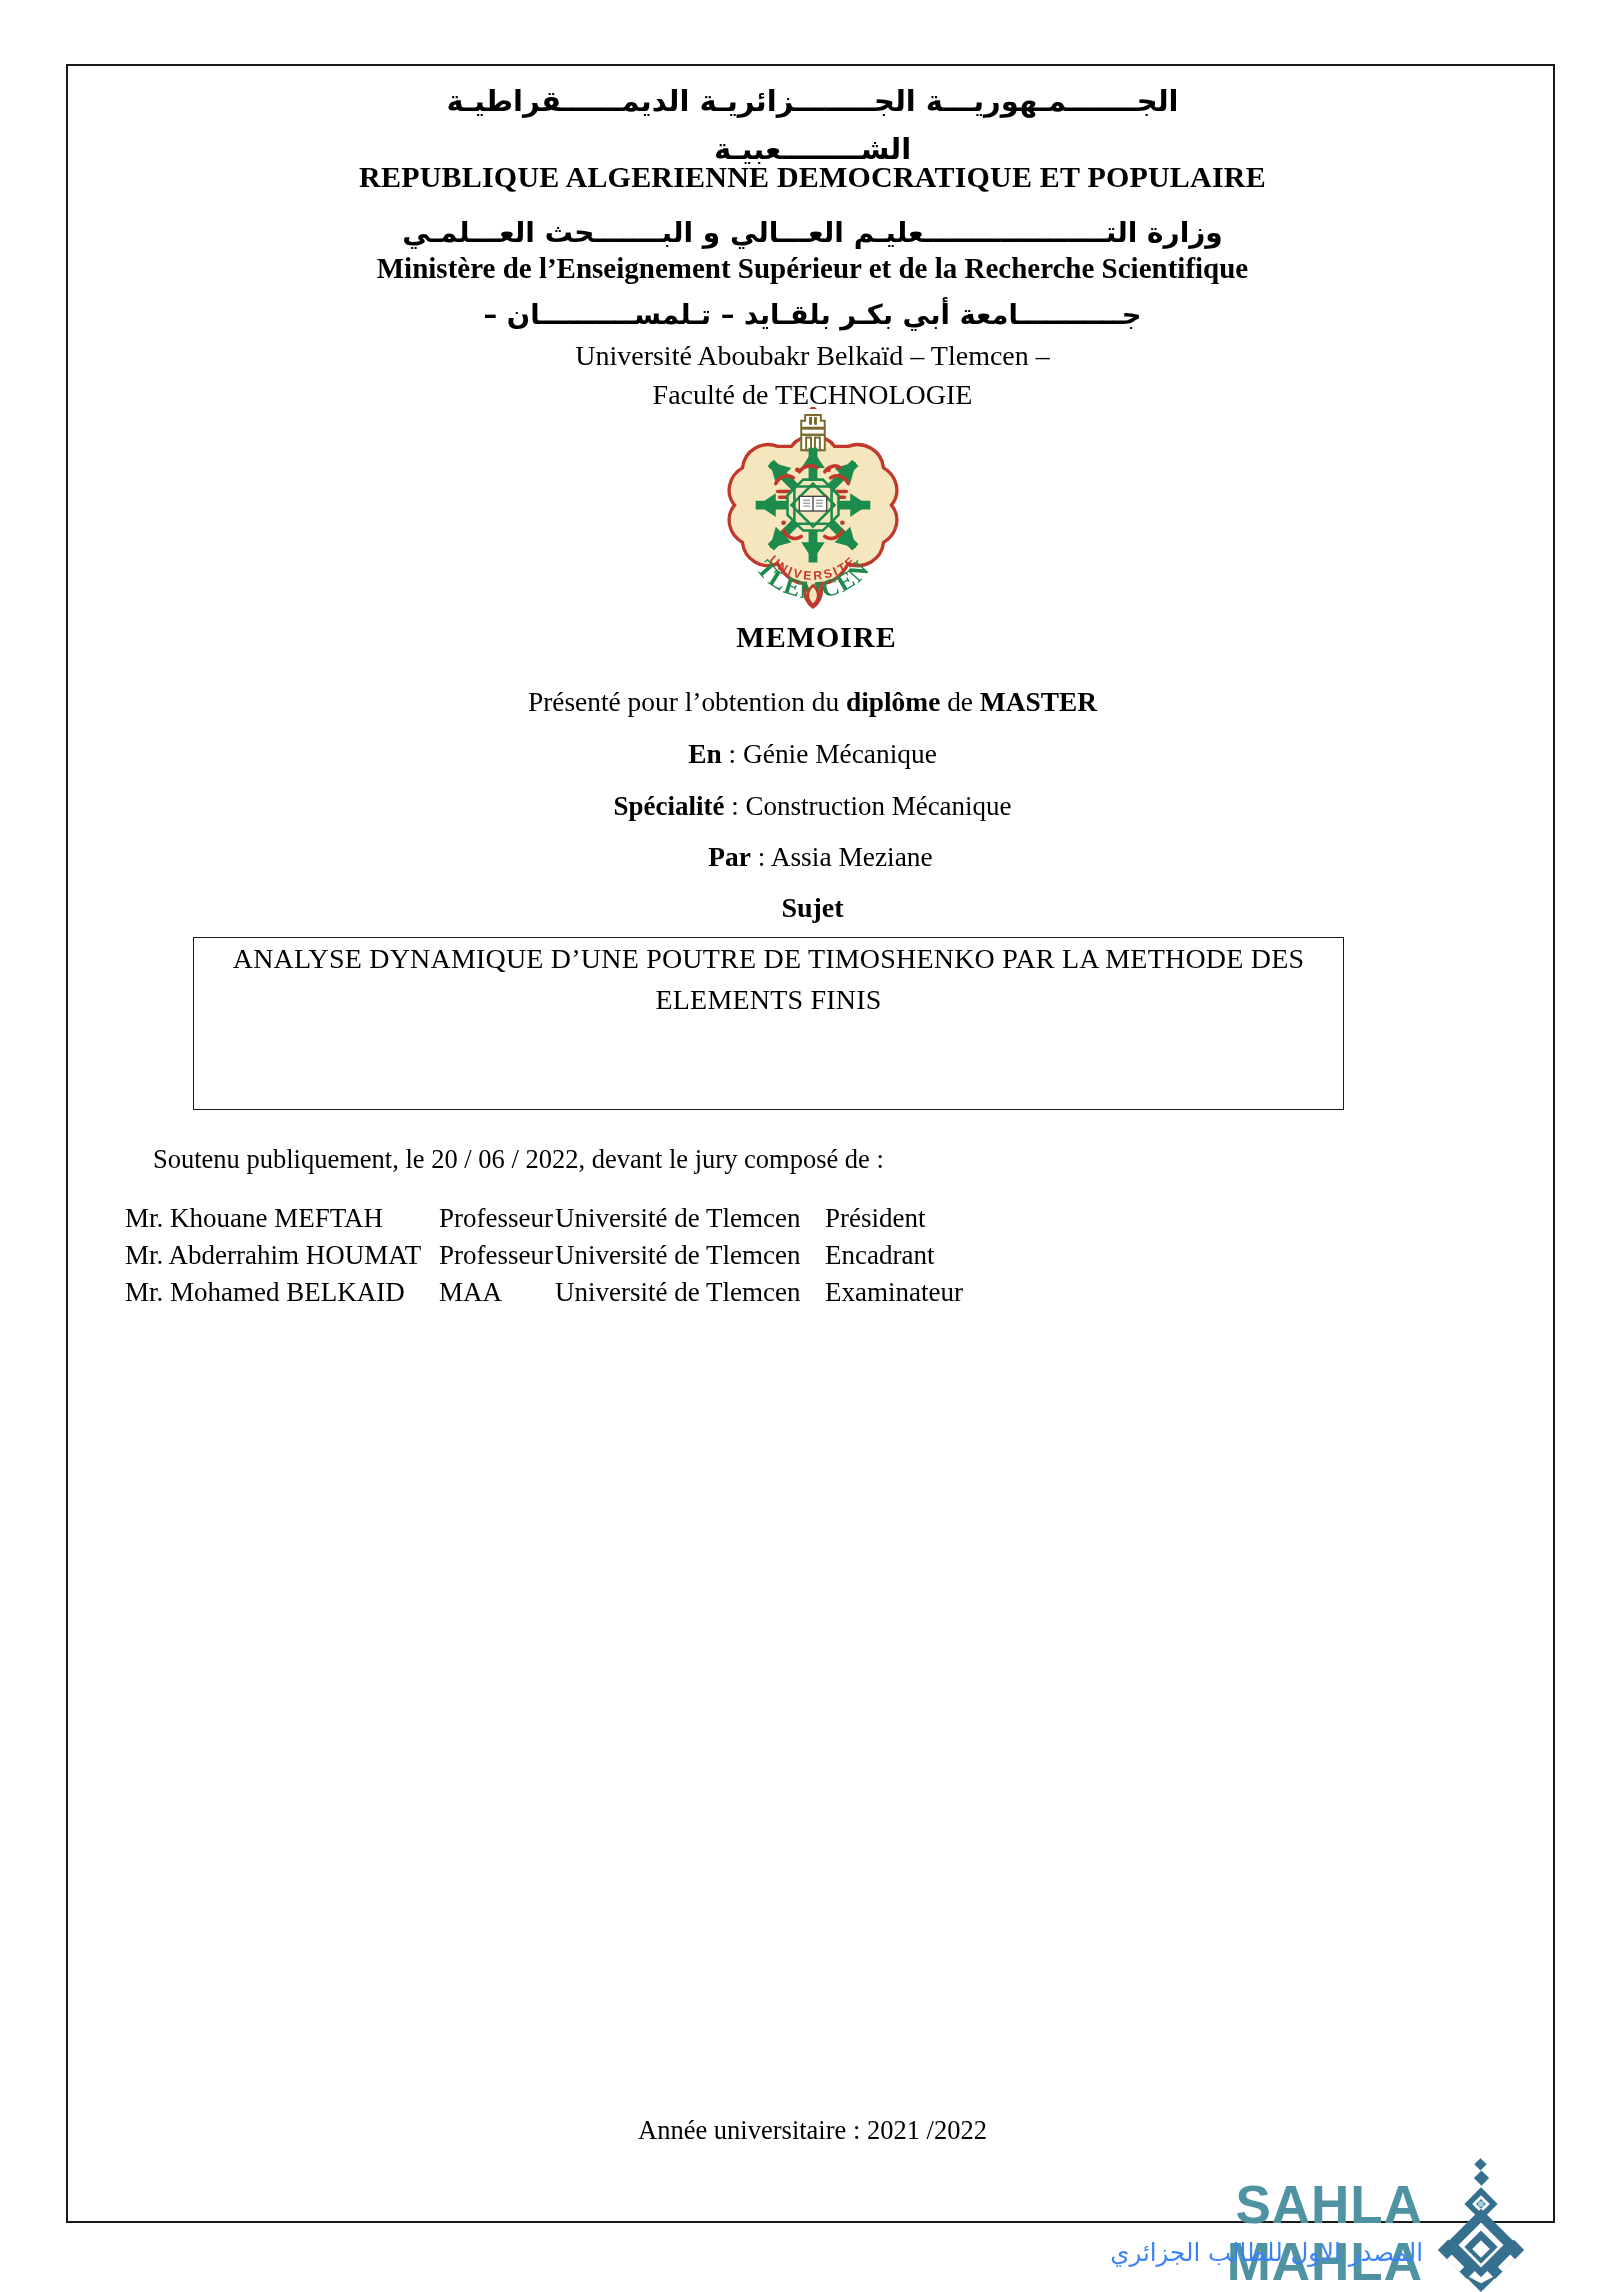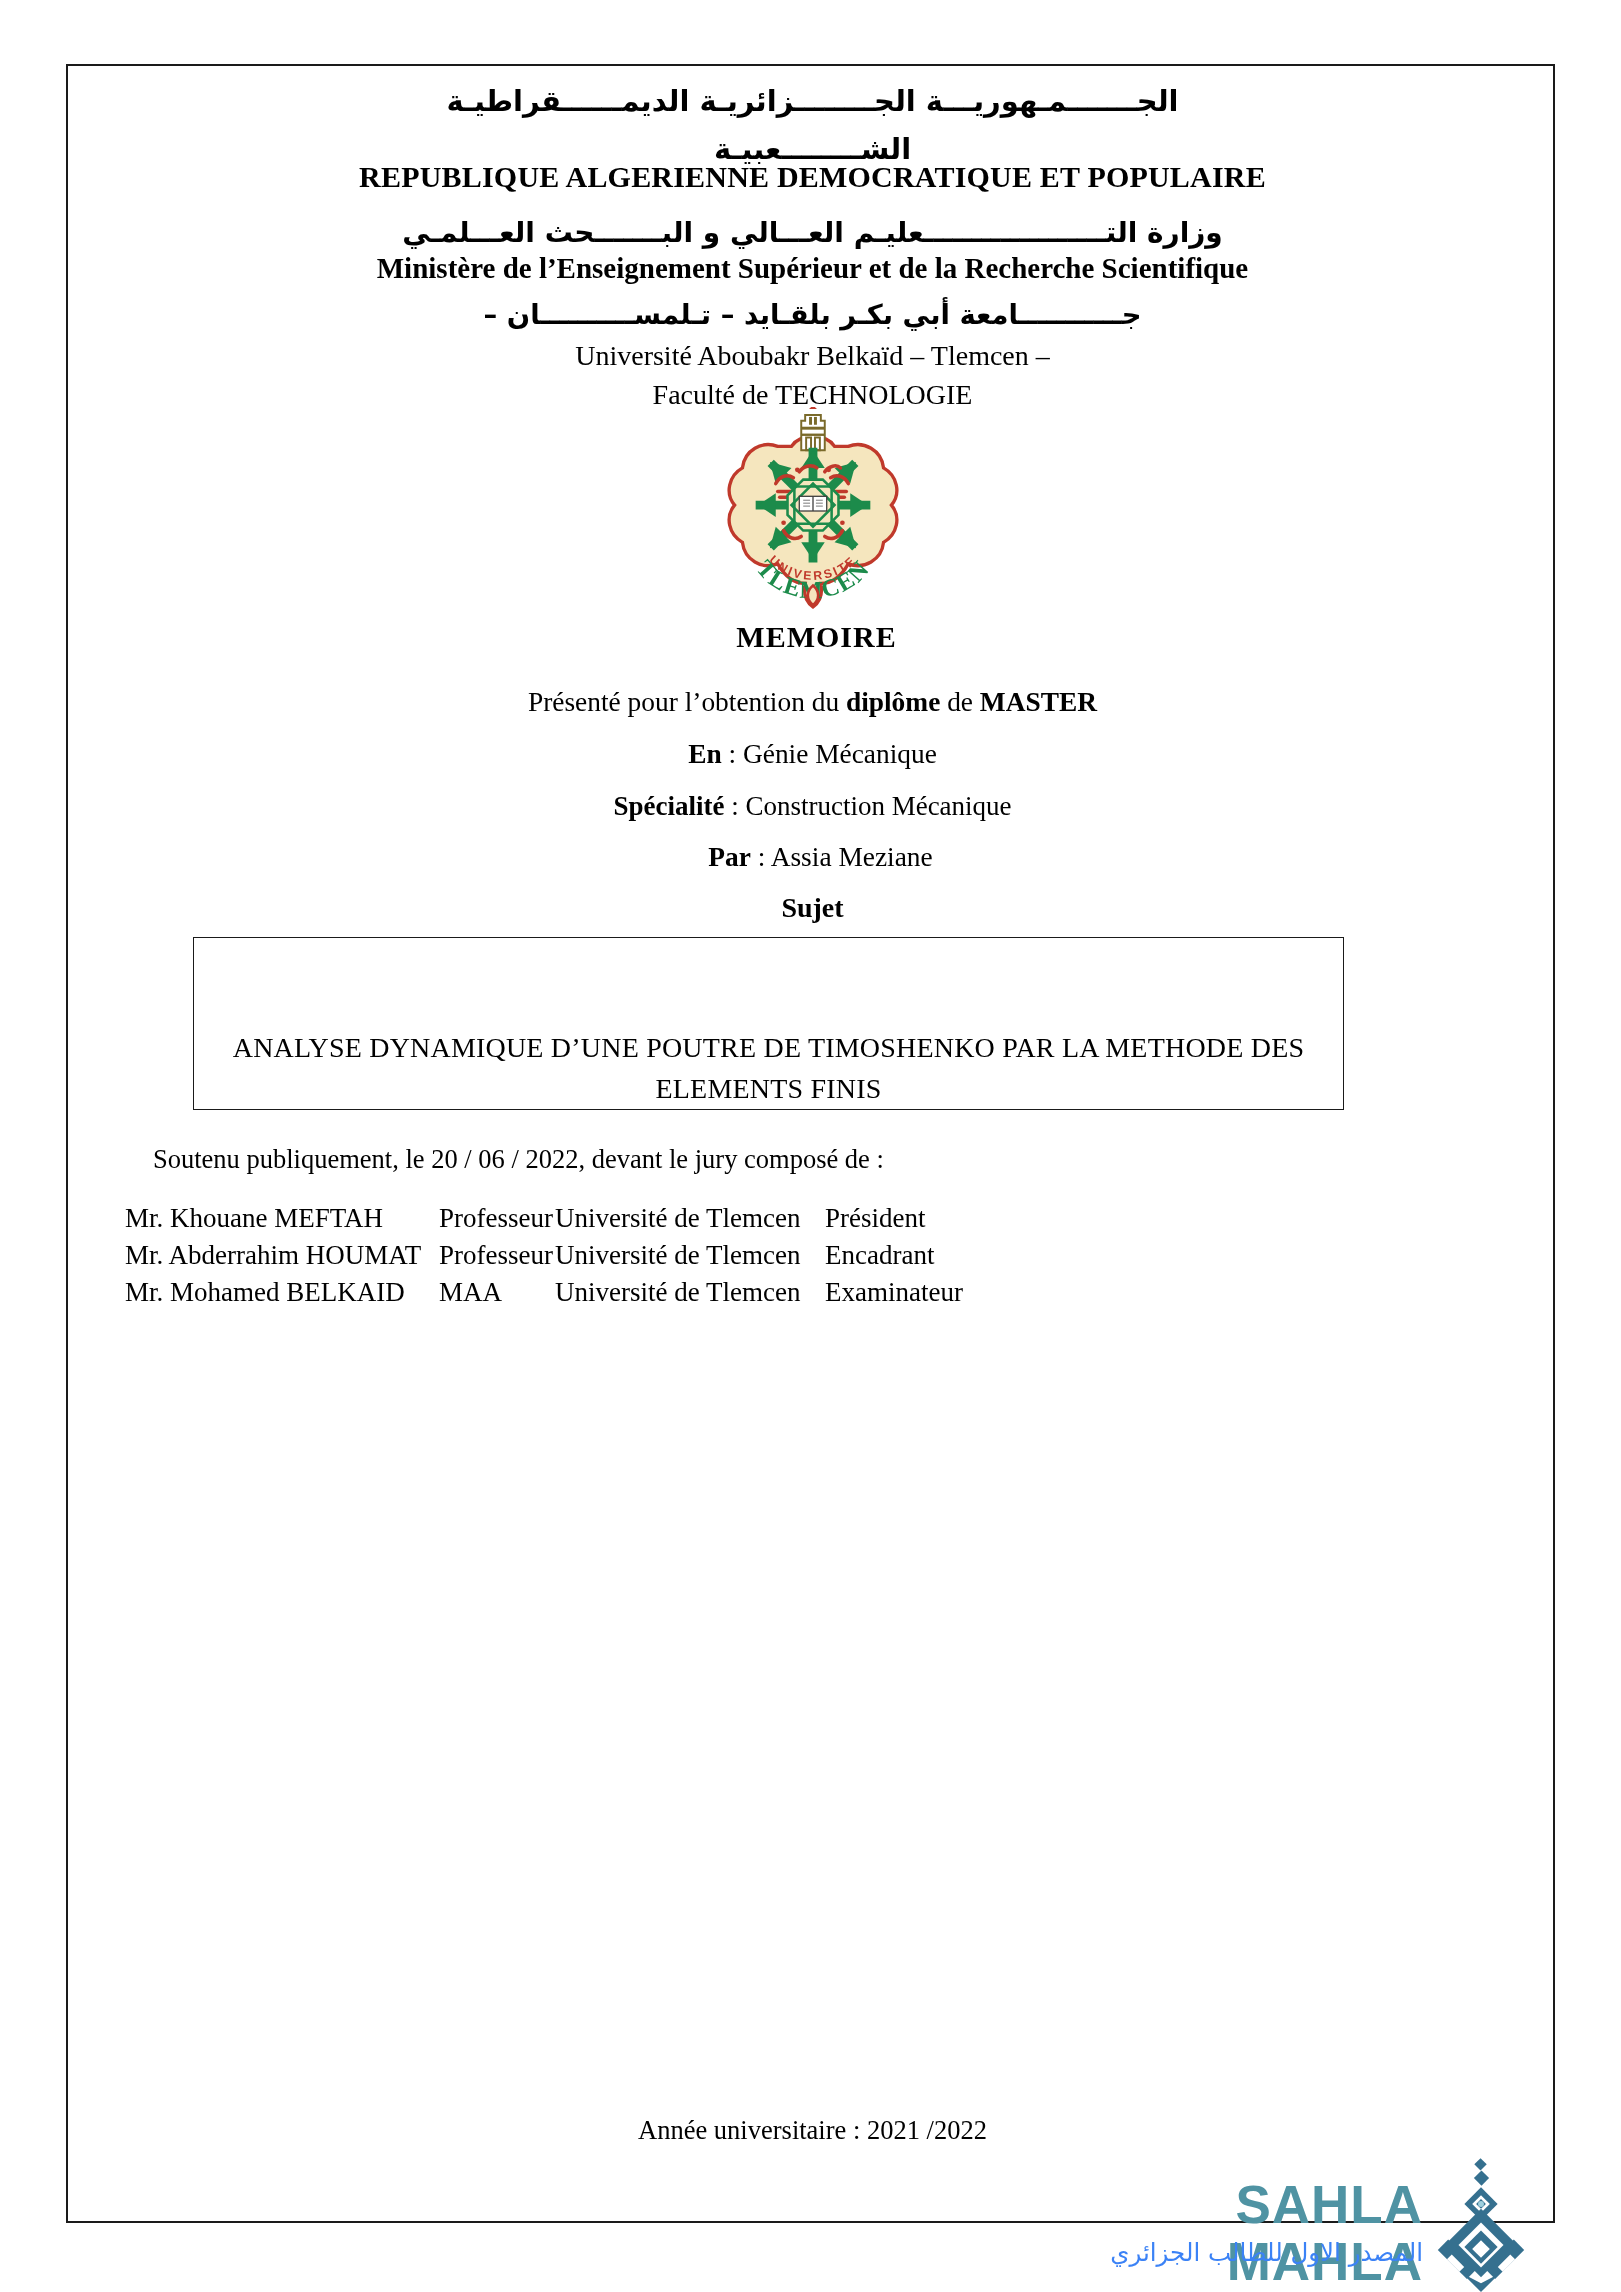--- a/index.html
+++ b/index.html
@@ -109,21 +109,21 @@
   
   #subject-box {
     position: absolute;
     left: 125px;
     top: 871px;
     width: 1151px;
     height: 173px;
     border: 1.5px solid #1a1a1a;
     box-sizing: border-box;
     display: flex;
-    align-items: flex-end;
+    align-items: flex-start;
     justify-content: center;
   }
   #subject-title {
     font-size: 28px;
     line-height: 41px;
     text-align: center;
     padding: 0 21.6px;
     letter-spacing: 0.2px;
   }
 

